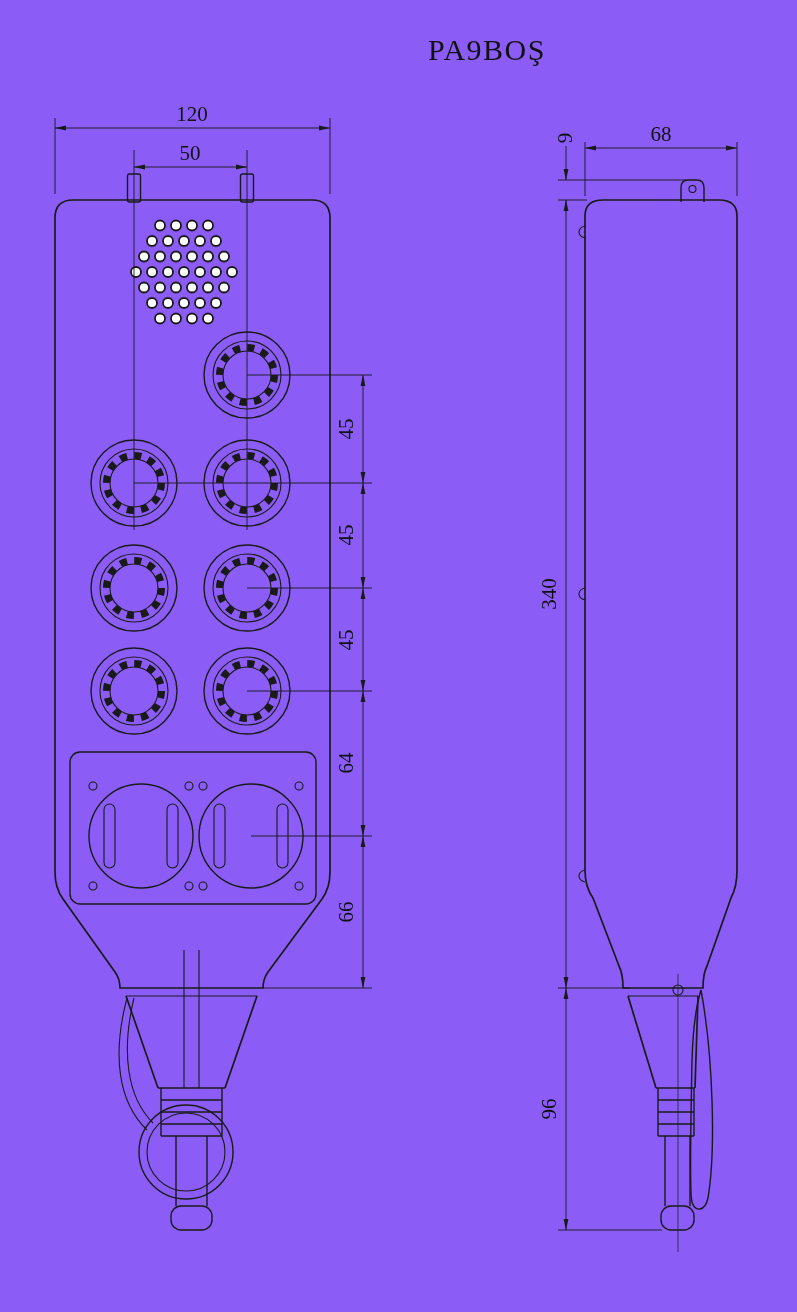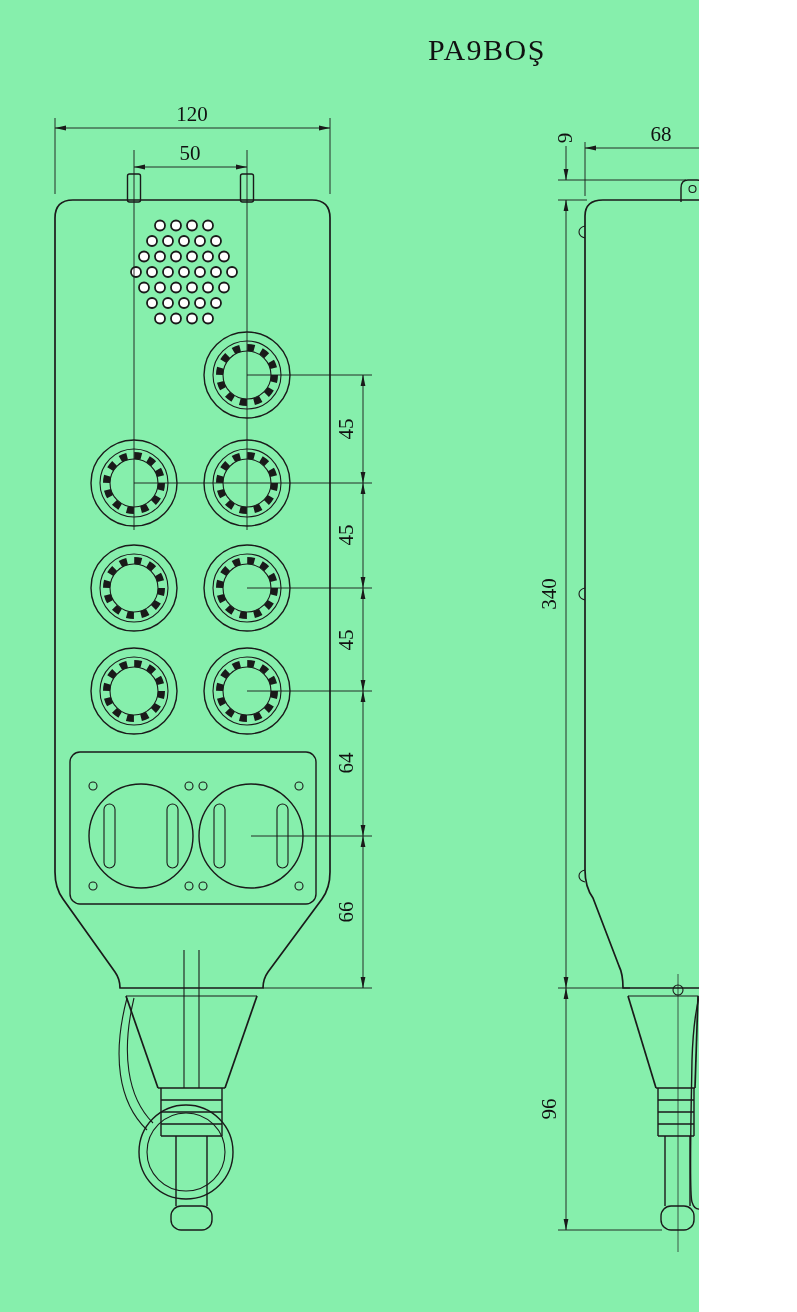--- a/index.html
+++ b/index.html
@@ -1,16 +1,16 @@
 <!DOCTYPE html>
 <html><head>
 <meta charset="utf-8">
 <style>
   html,body{margin:0;padding:0;background:#ffffff;}
-  .stage{width:699px;height:1312px;background:#86efac;position:relative;overflow:hidden;
+  .stage{width:797px;height:1312px;background:#8b5cf6;position:relative;overflow:hidden;
          font-family:"Liberation Serif","DejaVu Serif",serif;}
   svg{display:block;}
   svg text{font-family:"Liberation Serif","DejaVu Serif",serif;fill:#111;}
   .title-text{font-size:30px;letter-spacing:1.5px;}
   .dim-text{font-size:21px;}
   .outline{fill:none;stroke:#1a1a1a;stroke-width:1.7;stroke-linejoin:round;}
   .med{fill:none;stroke:#1a1a1a;stroke-width:1.4;}
   .thin{fill:none;stroke:#1a1a1a;stroke-width:1.1;}
   .hair{fill:none;stroke:#1a1a1a;stroke-width:0.7;}
   .dimline{fill:none;stroke:#1a1a1a;stroke-width:0.9;}

